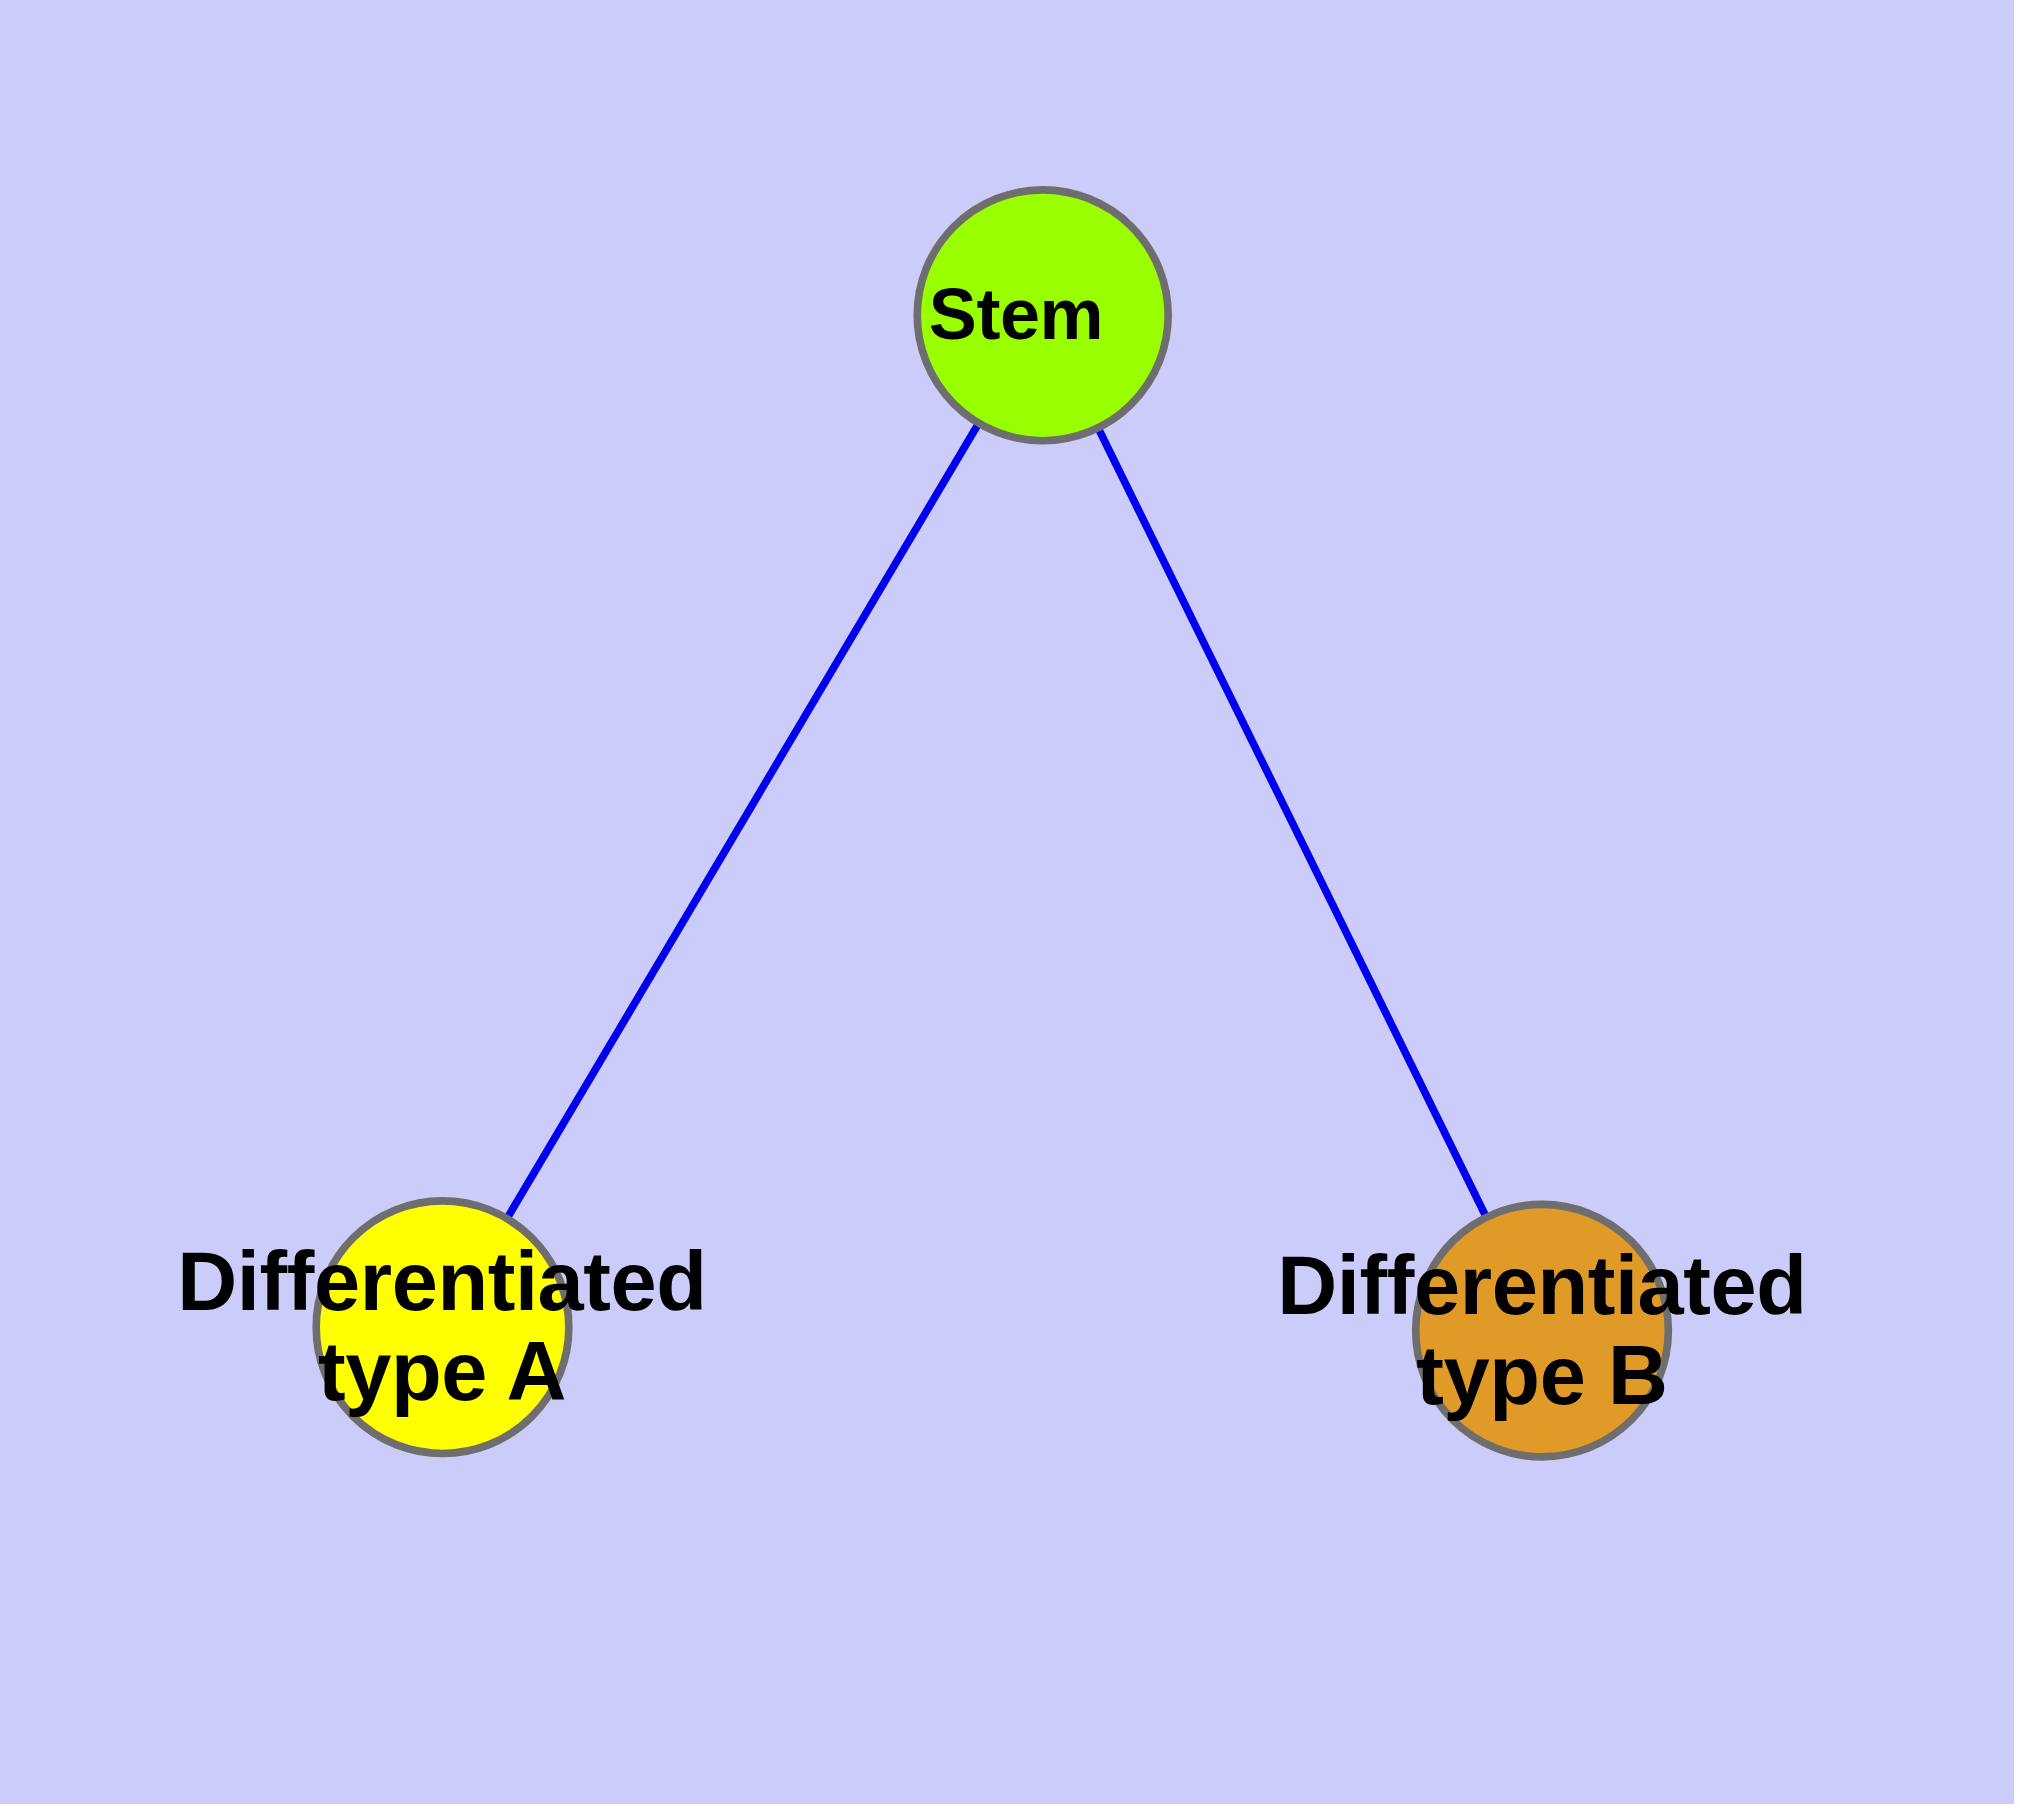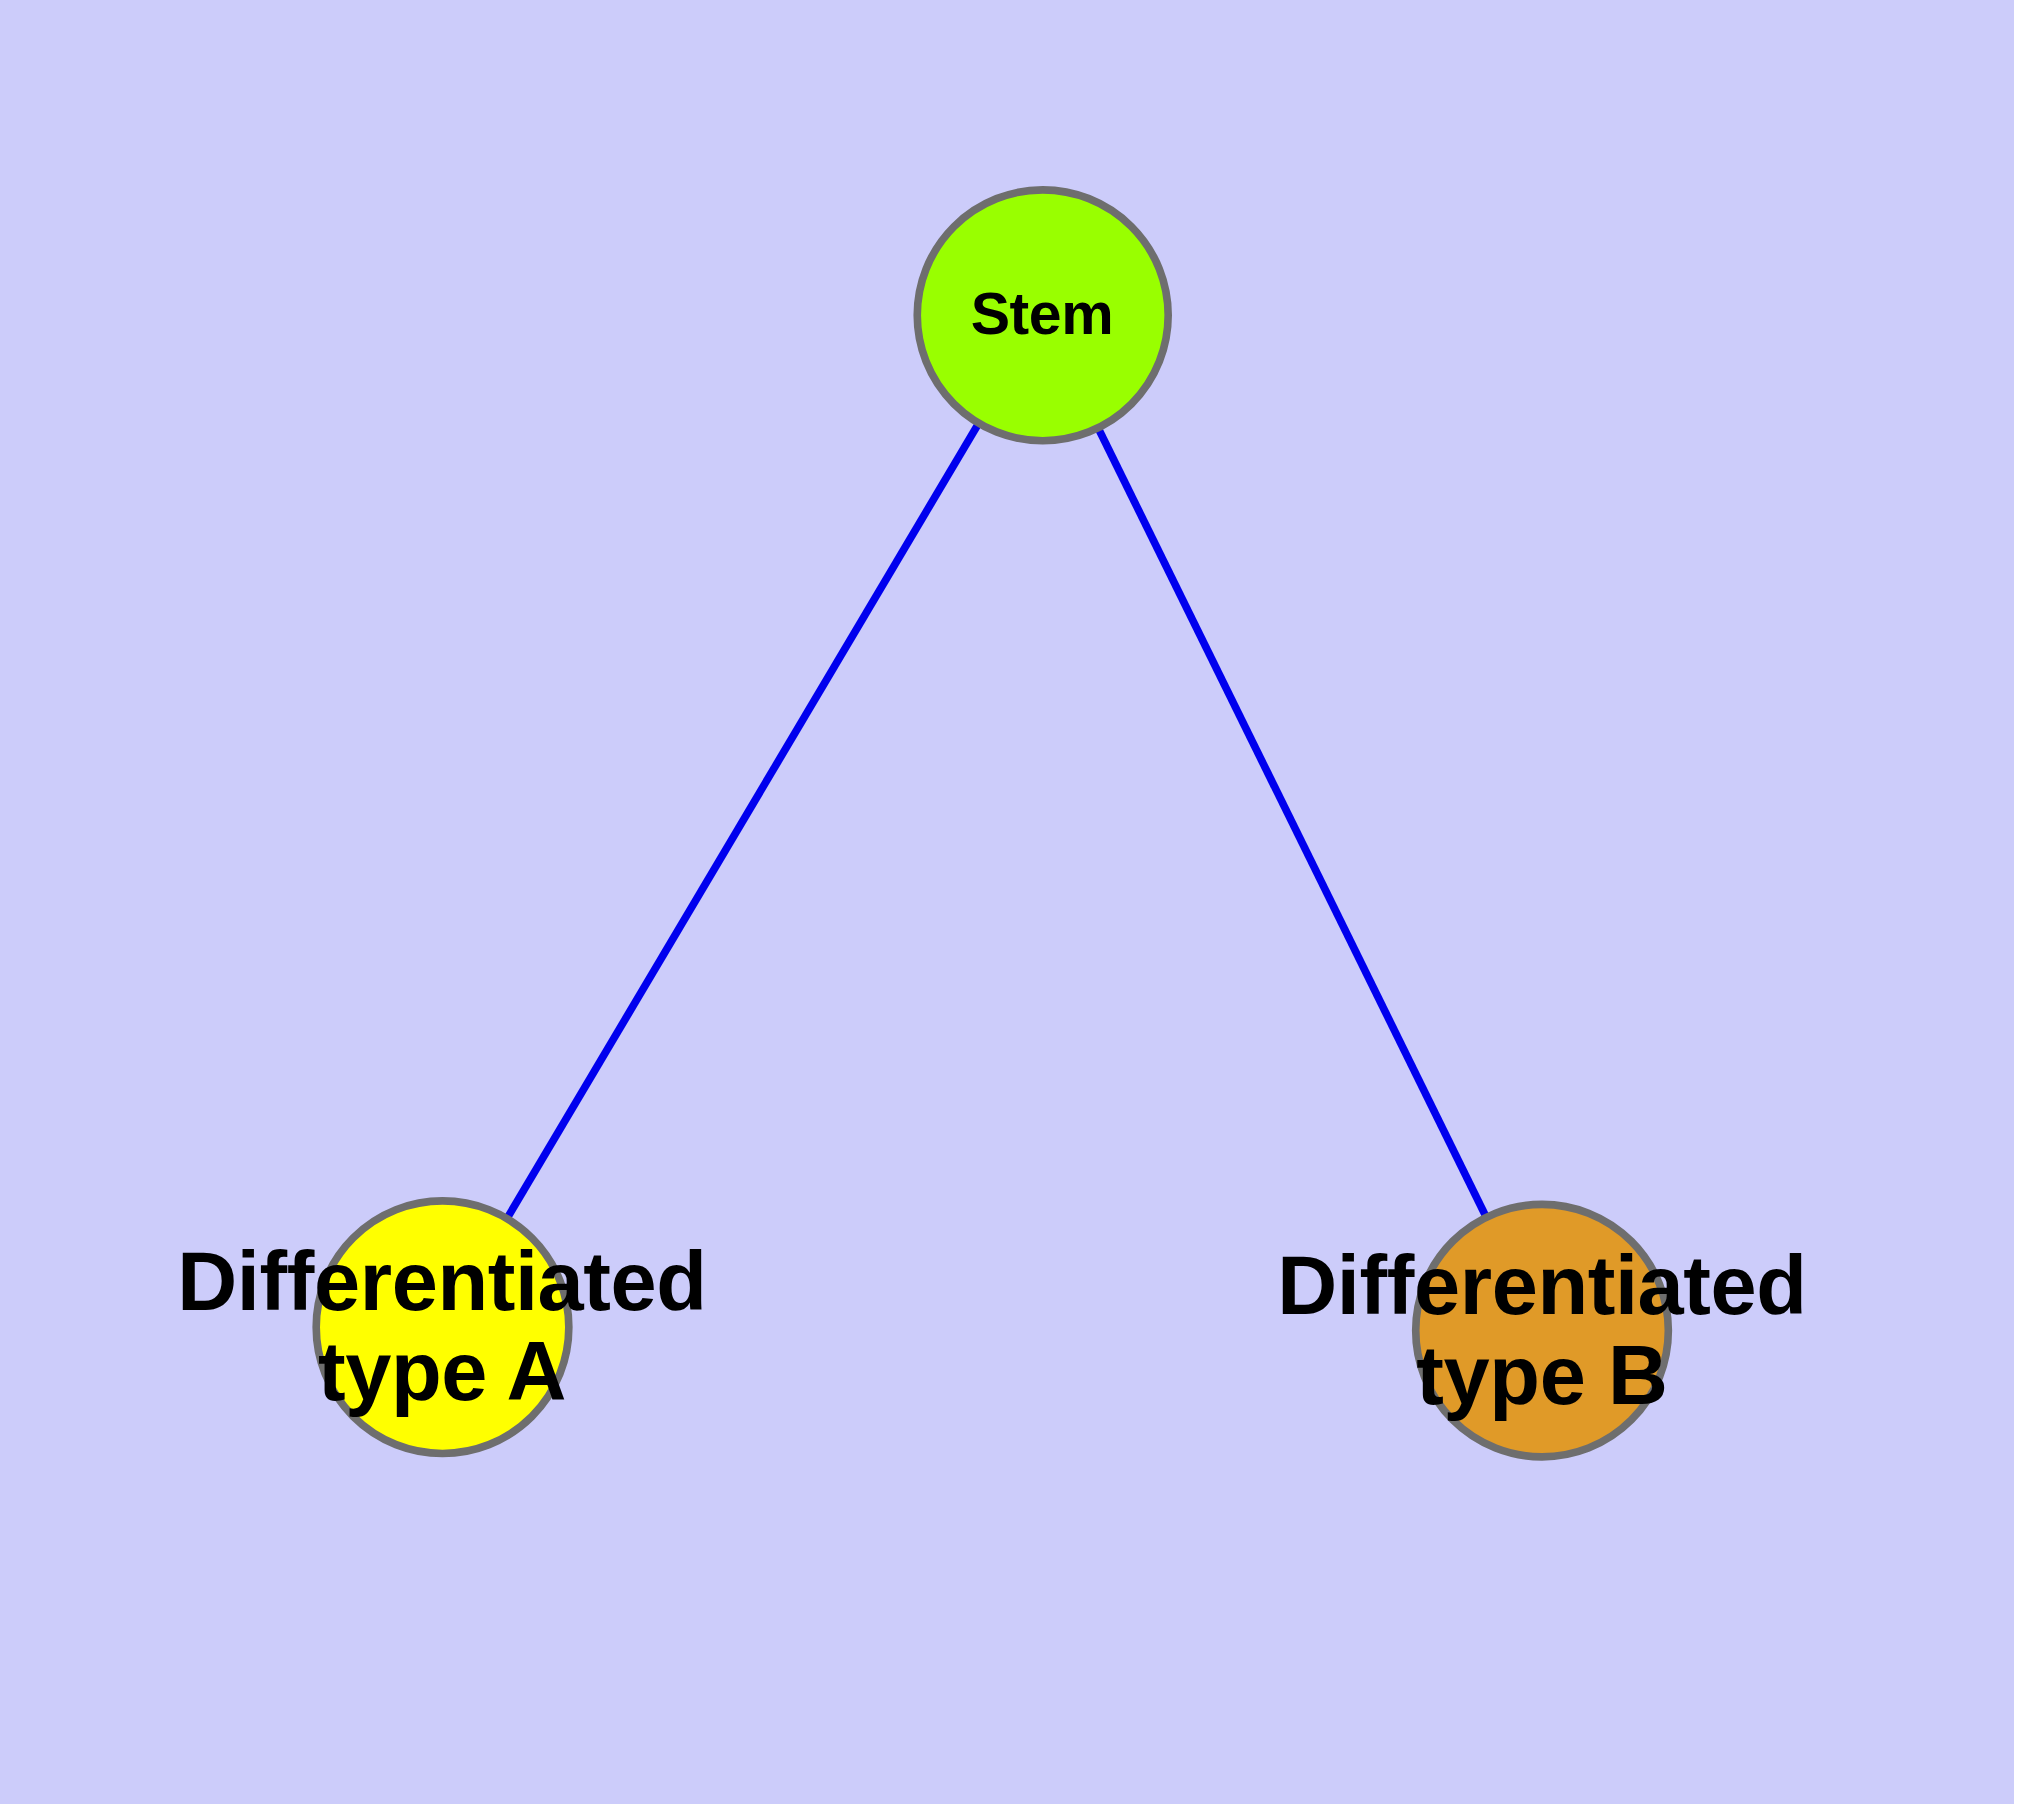--- a/index.html
+++ b/index.html
@@ -66,21 +66,21 @@
         <line x1="1230" y1="372" x2="1819" y2="1570" class="edge-line" stroke="#0000ee" stroke-width="9"></line>
       </g>
     <g id="nodes-group">
         <circle cx="1230" cy="372" r="148" class="node-circle" fill="#99ff00" stroke="#6e6e6e" stroke-width="9"></circle>
         <circle cx="522" cy="1566" r="149" class="node-circle" fill="#ffff00" stroke="#6e6e6e" stroke-width="9"></circle>
         <circle cx="1819" cy="1570" r="149" class="node-circle" fill="#e09a28" stroke="#6e6e6e" stroke-width="9"></circle>
       </g>
   </svg>
 
   <div id="labels-layer">
-      <div class="node-label" style="left: 1042px; top: 315px; font-size: 59px; color: rgb(0, 0, 0);">Stem</div>
+      <div class="node-label" style="left: 1016px; top: 315px; font-size: 72px; color: rgb(0, 0, 0);">Stem</div>
       <div class="node-label" style="left: 442px; top: 1327px; font-size: 83px; color: rgb(0, 0, 0);">Differentiated
 type A</div>
       <div class="node-label" style="left: 1542px; top: 1331px; font-size: 83px; color: rgb(0, 0, 0);">Differentiated
 type B</div>
     </div>
 
 </div>
 
 
 </body></html>

